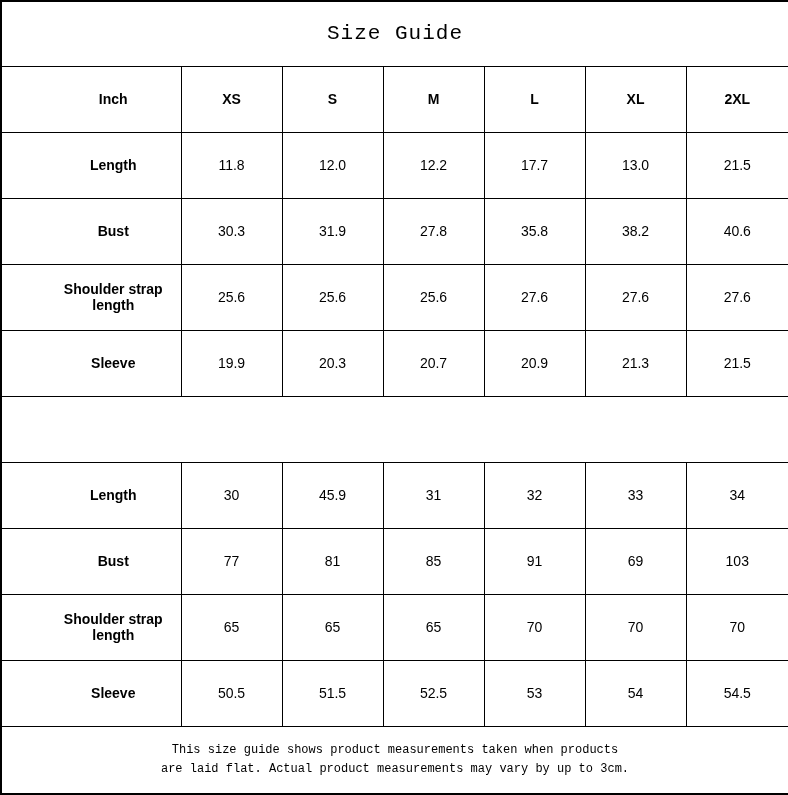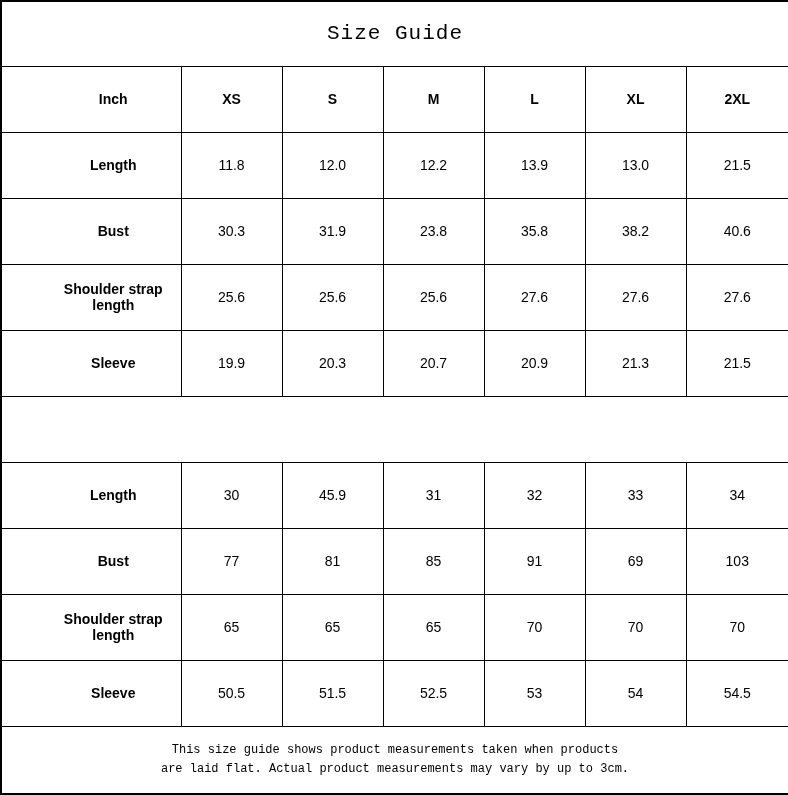--- a/index.html
+++ b/index.html
@@ -92,29 +92,29 @@
       <td>L</td>
       <td>XL</td>
       <td>2XL</td>
     </tr>
 
     <tr class="data-row">
       <td class="row-label">Length</td>
       <td>11.8</td>
       <td>12.0</td>
       <td>12.2</td>
-      <td>13.9</td>
+      <td>17.7</td>
       <td>13.0</td>
       <td>21.5</td>
     </tr>
     <tr class="data-row">
       <td class="row-label">Bust</td>
       <td>30.3</td>
       <td>31.9</td>
-      <td>23.8</td>
+      <td>27.8</td>
       <td>35.8</td>
       <td>38.2</td>
       <td>40.6</td>
     </tr>
     <tr class="data-row">
       <td class="row-label">Shoulder strap length</td>
       <td>25.6</td>
       <td>25.6</td>
       <td>25.6</td>
       <td>27.6</td>

